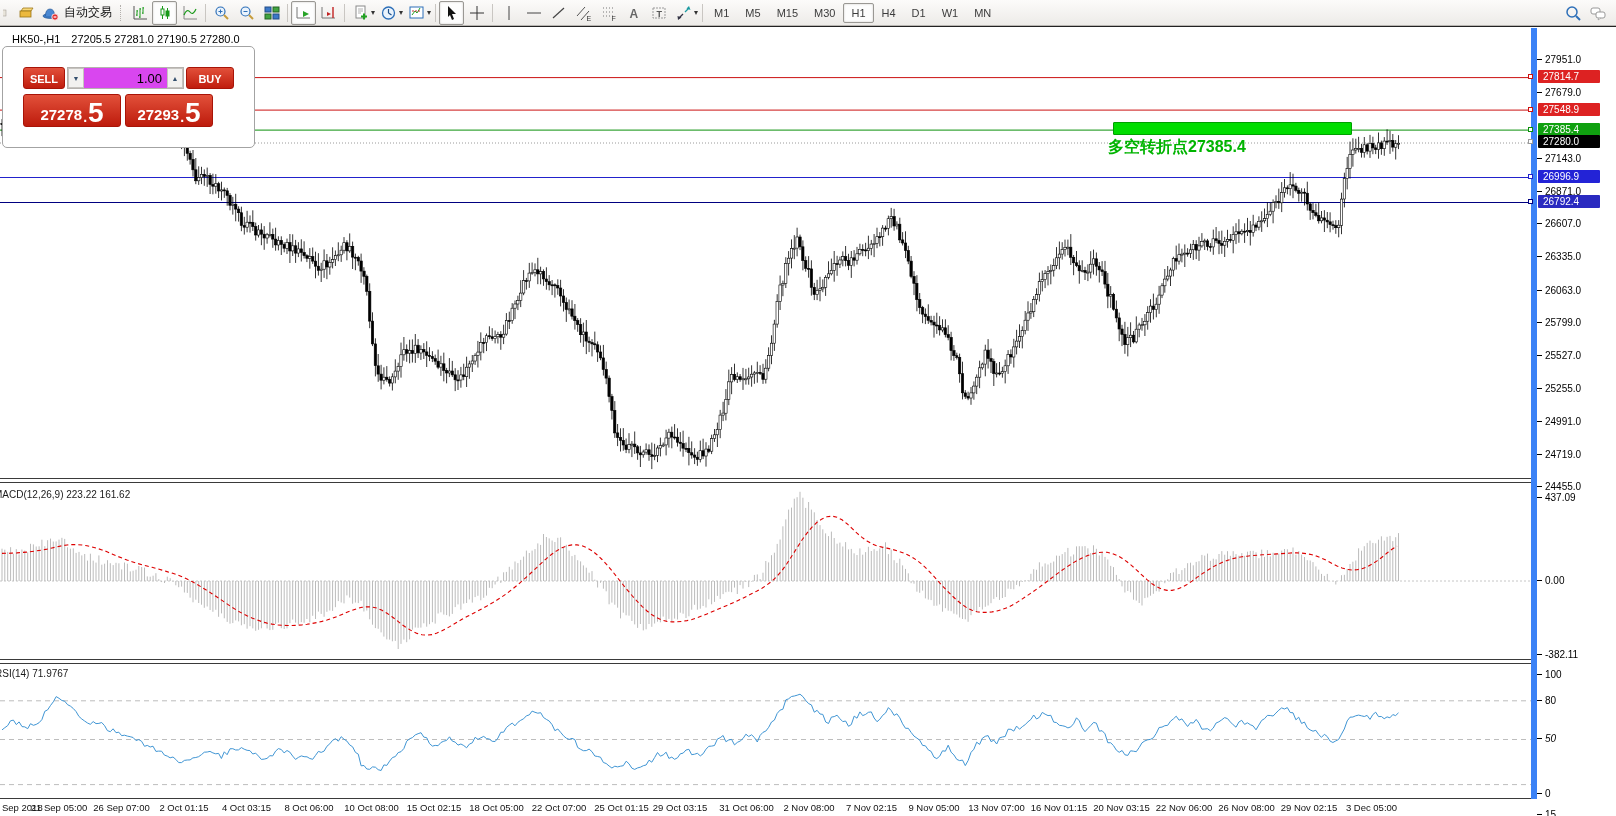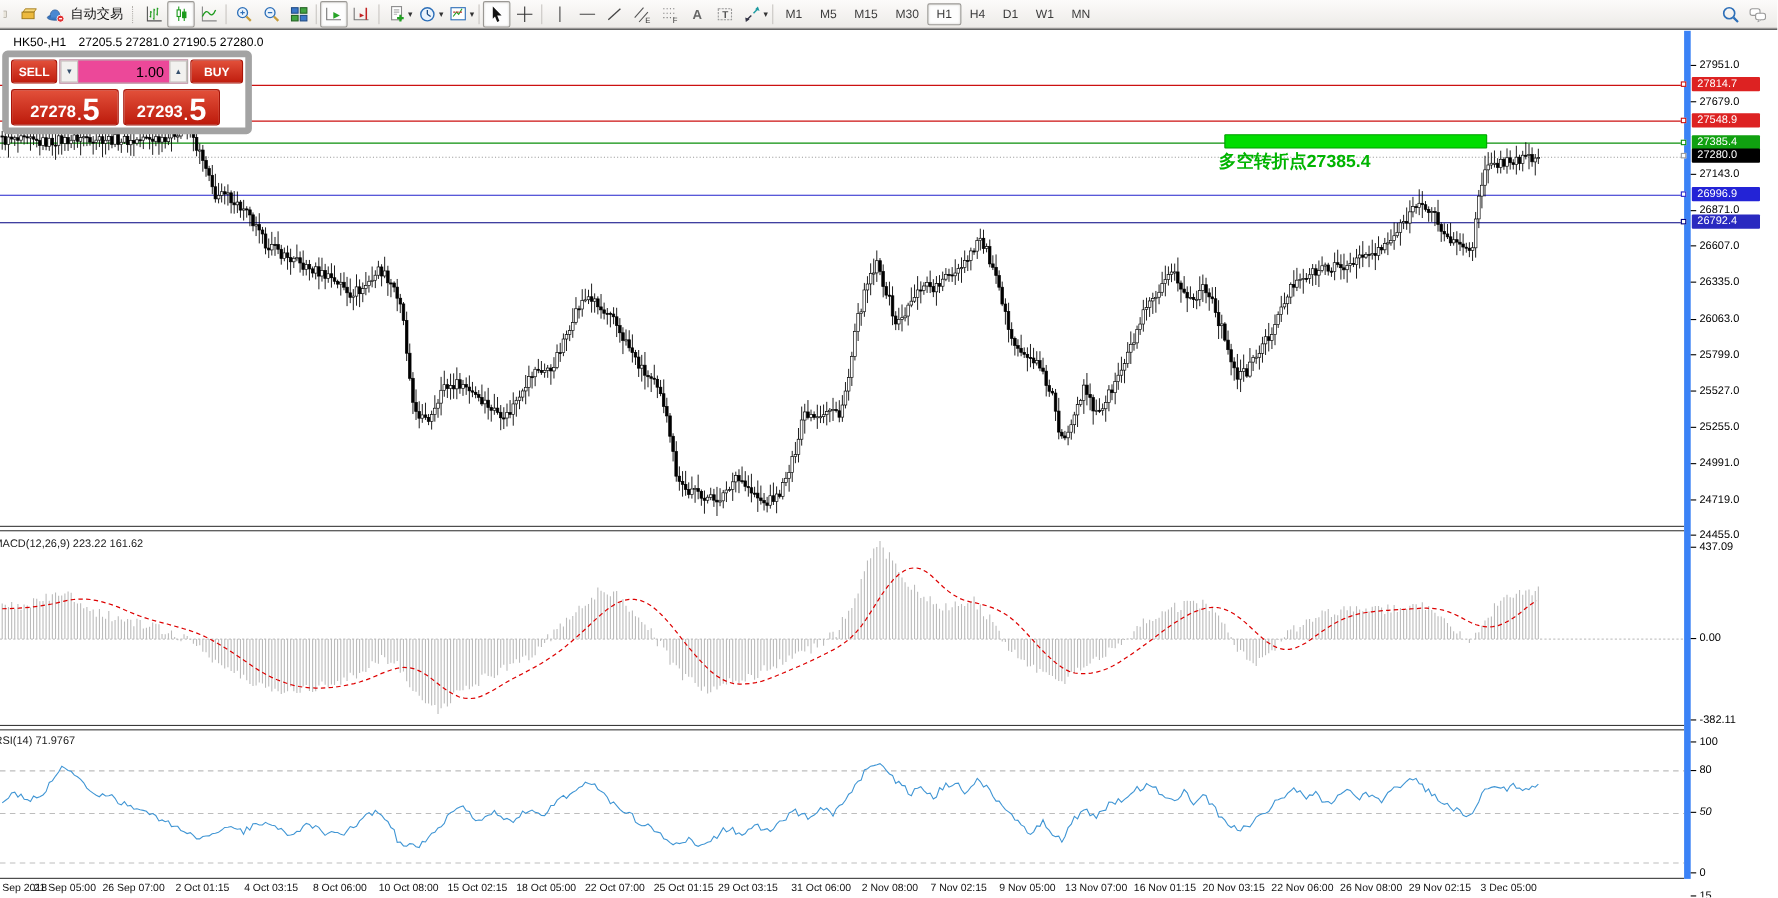--- a/index.html
+++ b/index.html
@@ -29,26 +29,26 @@
   #botline{position:absolute;left:0;top:771px;width:1531px;height:1px;background:#3a3a3a;}
   
   #axis{position:absolute;left:1531px;top:1px;width:85px;height:771px;border-left:6px solid #3b82f6;}
   .tick{position:absolute;left:0;display:flex;align-items:center;height:13px;font-size:10px;color:#000;white-space:nowrap;}
   .tick .dash{width:5px;height:1px;background:#000;margin-right:3px;flex:none;}
   .badge{position:absolute;left:1px;width:62px;height:13px;color:#fff;font-size:10px;line-height:13px;padding-left:5px;box-sizing:border-box;border-radius:1px;white-space:nowrap;}
   .conn{position:absolute;left:-9px;width:5px;height:5px;background:#fff;box-sizing:border-box;}
   
   #hdr{position:absolute;left:12px;top:6px;font-size:11px;color:#000;white-space:nowrap;}
   #hdr .ohlc{margin-left:8px;}
-  #trade-panel{position:absolute;left:2px;top:19px;background:#fff;border:6px solid #a3a3a3;border-radius:5px;padding:2px;}
+  #trade-panel{position:absolute;left:2px;top:19px;background:#fff;border:1px solid #a3a3a3;border-radius:5px;padding:20px;}
   .row1{display:flex;align-items:center;}
   .obtn{height:22px;line-height:22px;text-align:center;color:#fff;font-size:11px;font-weight:bold;
     background:linear-gradient(#e2503a,#c01d0e);border:1px solid #a81408;border-radius:3px;box-sizing:border-box;}
   .obtn.sell{width:42px;} .obtn.buy{width:48px;margin-left:2px;}
-  .spin{display:flex;align-items:center;height:22px;margin-left:2px;border:1px solid #b5b2ae;background:#ec4899;box-sizing:border-box;}
+  .spin{display:flex;align-items:center;height:22px;margin-left:2px;border:1px solid #b5b2ae;background:#d946ef;box-sizing:border-box;}
   .sbtn{width:16px;height:20px;background:#f2f1ef;border:1px solid #c6c3bf;box-sizing:border-box;display:flex;align-items:center;justify-content:center;}
   .tri{font-size:7px;color:#35506e;line-height:1;}
   .sval{width:78px;text-align:right;font-size:13px;color:#000;padding-right:5px;}
   .row2{display:flex;margin-top:5px;}
   .tile{height:33px;background:linear-gradient(#e2503a,#bd1b0c);border:1px solid #a81408;border-radius:3px;
     color:#fff;display:flex;align-items:flex-end;justify-content:center;box-sizing:border-box;padding-bottom:1px;}
   .tile.sellp{width:98px;} .tile.buyp{width:88px;margin-left:4px;}
   .tile .pmain{font-size:15px;font-weight:bold;line-height:1.25;}
   .tile .pdot{font-size:14px;font-weight:bold;line-height:1.1;margin:0 1px;}
   .tile .pfrac{font-size:28px;font-weight:bold;line-height:0.85;}

